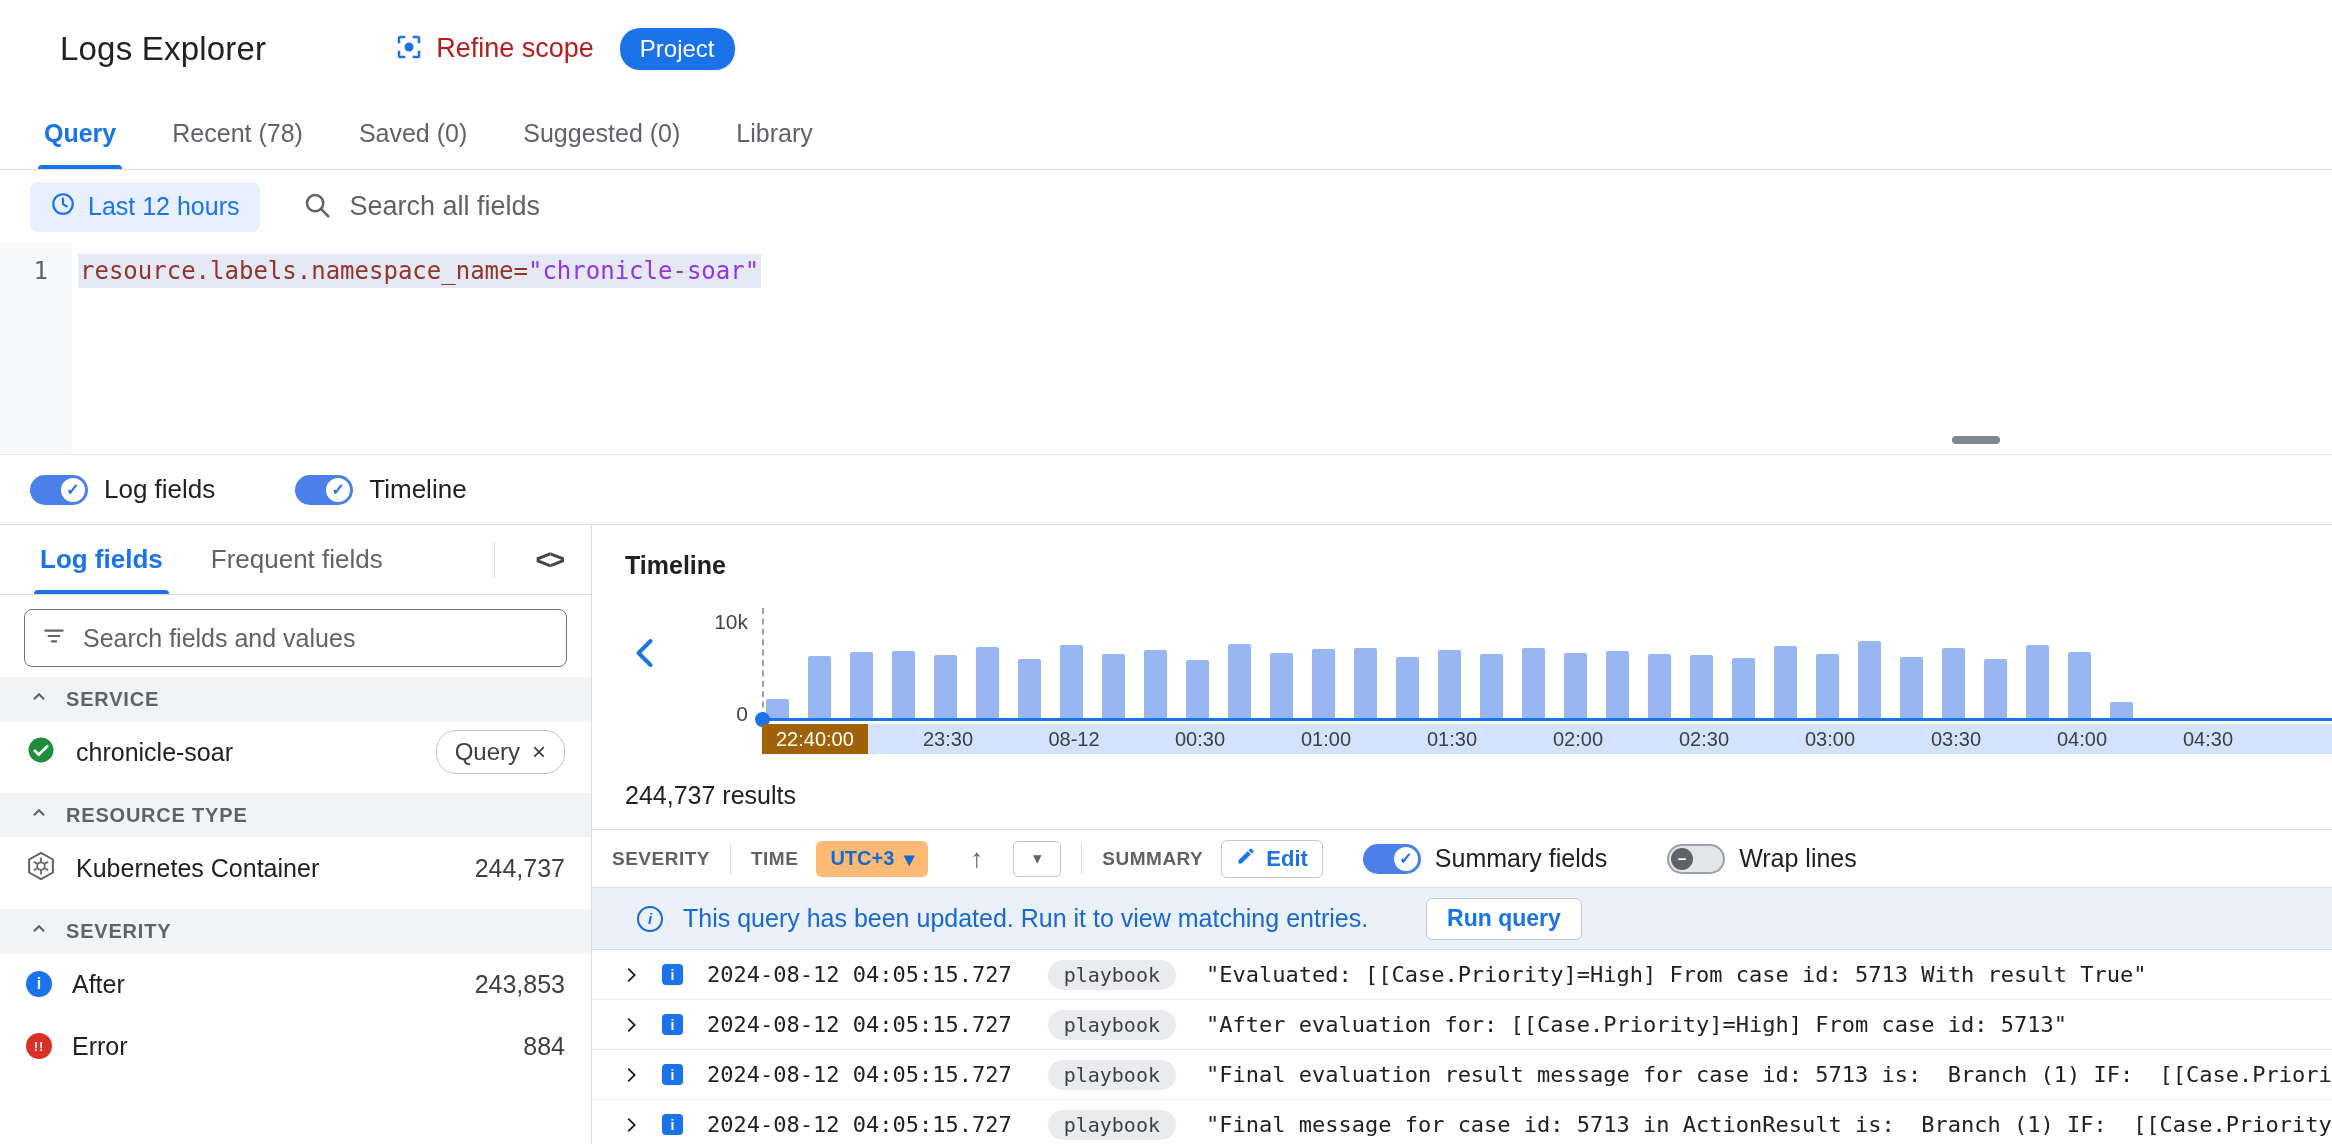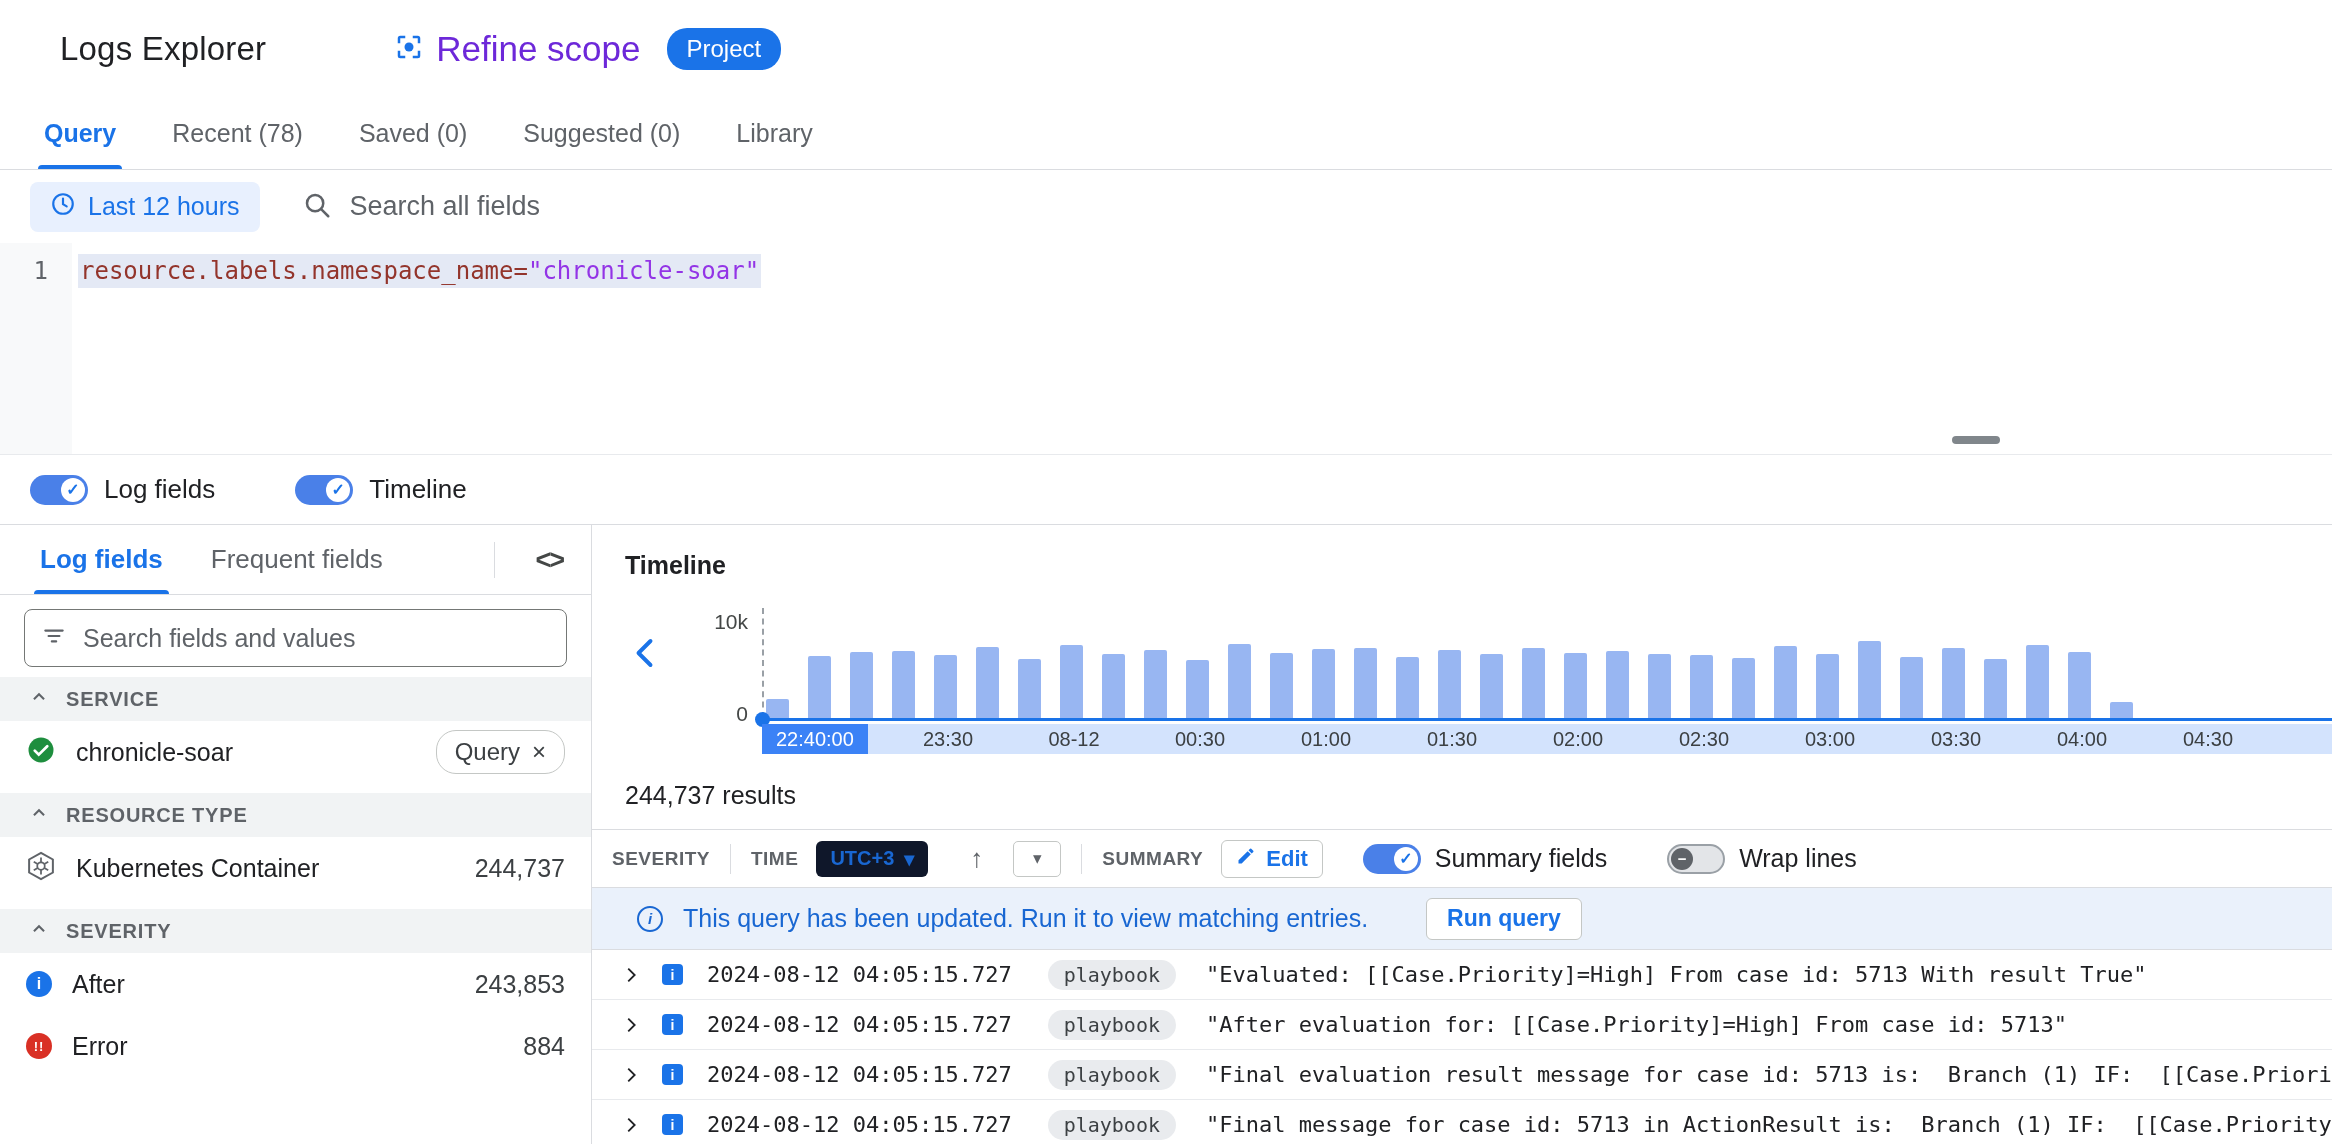--- a/index.html
+++ b/index.html
@@ -9,21 +9,21 @@
     width:2332px; height:1144px; position:relative; overflow:hidden;
     background:#fff; color:#202124;
     font-family:"Liberation Sans", sans-serif;
   }
   .mono { font-family:"DejaVu Sans Mono", monospace; }
 
   
   .topbar { height:97px; display:flex; align-items:center; padding-left:60px; }
   .topbar h1 { font-size:33px; font-weight:400; margin:0; color:#202124; letter-spacing:.2px; }
   .refine { display:flex; align-items:center; gap:12px; margin-left:128px; cursor:pointer; }
-  .refine-label { color:#6d28d9; font-size:35px; }
+  .refine-label { color:#b91c1c; font-size:27px; }
   .scope-badge { margin-left:26px; background:#1a73e8; color:#fff; font-size:24px; padding:7px 20px; border-radius:20px; }
 
   
   .tabs { height:73px; border-bottom:1px solid #dadce0; display:flex; align-items:stretch; padding-left:16px; }
   .tab { position:relative; display:flex; align-items:center; padding:0 28px; font-size:25px; color:#5f6368; cursor:pointer; }
   .tab.active { color:#1a73e8; font-weight:700; }
   .tab.active::after { content:""; position:absolute; left:22px; right:22px; bottom:0; height:4px; background:#1a73e8; border-radius:4px 4px 0 0; }
 
   
   .querybar { height:73px; display:flex; align-items:center; padding-left:30px; }
@@ -89,29 +89,29 @@
   .plot { position:relative; height:98px; }
   .plot::before { content:""; position:absolute; left:0; top:-12px; bottom:0; border-left:2px dashed #9aa0a6; }
   .ylab { position:absolute; right:calc(100% + 14px); font-size:21px; color:#444746; }
   .ylab.max { top:-10px; }
   .ylab.min { bottom:-8px; }
   .bars { position:absolute; left:4px; right:0; top:0; bottom:0; display:flex; align-items:flex-end; gap:19px; }
   .bar { width:23px; background:#98b6f2; border-radius:2px 2px 0 0; }
   .range-line { position:relative; height:3px; background:#1a73e8; }
   .range-dot { position:absolute; left:-7px; top:-6px; width:15px; height:15px; border-radius:50%; background:#1a73e8; }
   .axis-strip { position:relative; height:30px; background:#d3e3fd; margin-top:3px; overflow:hidden; }
-  .sel-tick { position:absolute; left:0; top:0; height:30px; line-height:30px; padding:0 14px; background:#3b82f6; color:#fff; font-size:20px; }
+  .sel-tick { position:absolute; left:0; top:0; height:30px; line-height:30px; padding:0 14px; background:#a16207; color:#fff; font-size:20px; }
   .xlabel { position:absolute; top:0; height:30px; line-height:30px; font-size:20px; color:#3c4043; transform:translateX(-50%); }
   .results-count { position:absolute; left:33px; top:256px; font-size:25px; color:#202124; }
 
   
   .results-toolbar { height:59px; border-top:1px solid #dadce0; border-bottom:1px solid #dadce0; display:flex; align-items:center; padding-left:20px; flex:0 0 auto; }
   .colhdr { font-size:19px; font-weight:700; color:#5f6368; letter-spacing:.5px; }
   .rt-sep { width:1px; height:30px; background:#dadce0; margin:0 20px; }
-  .tz-chip { margin-left:18px; display:flex; align-items:center; gap:10px; background:#0f172a; color:#1967d2; border-radius:6px; height:36px; padding:0 14px; font-size:20px; font-weight:700; cursor:pointer;justify-content:flex-end; }
+  .tz-chip { margin-left:18px; display:flex; align-items:center; gap:10px; background:#fdba74; color:#1967d2; border-radius:6px; height:36px; padding:0 14px; font-size:20px; font-weight:700; cursor:pointer;justify-content:flex-end; }
   .sort-up { margin-left:42px; font-size:26px; color:#5f6368; cursor:pointer; }
   .dd-box { margin-left:30px; width:48px; height:36px; border:1px solid #c4c7c5; border-radius:5px; display:flex; align-items:center; justify-content:center; color:#5f6368; font-size:17px; cursor:pointer; }
   .edit-btn { margin-left:18px; display:flex; align-items:center; gap:10px; border:1px solid #c4c7c5; border-radius:6px; height:38px; padding:0 14px; color:#1a73e8; font-size:22px; font-weight:700; cursor:pointer; background:#fff; }
   .rt-toggle-label { margin-left:14px; font-size:25px; color:#202124; }
   .ml40 { margin-left:40px; } .ml60 { margin-left:60px; }
 
   
   .banner { height:62px; background:#eaf1fb; border-bottom:1px solid #dadce0; display:flex; align-items:center; padding-left:45px; flex:0 0 auto; }
   .banner-icon { width:26px; height:26px; border:2px solid #1967d2; border-radius:50%; color:#1967d2; font-size:15px; font-weight:700; display:flex; align-items:center; justify-content:center; font-style:italic; }
   .banner-text { margin-left:20px; color:#1967d2; font-size:25px; }

